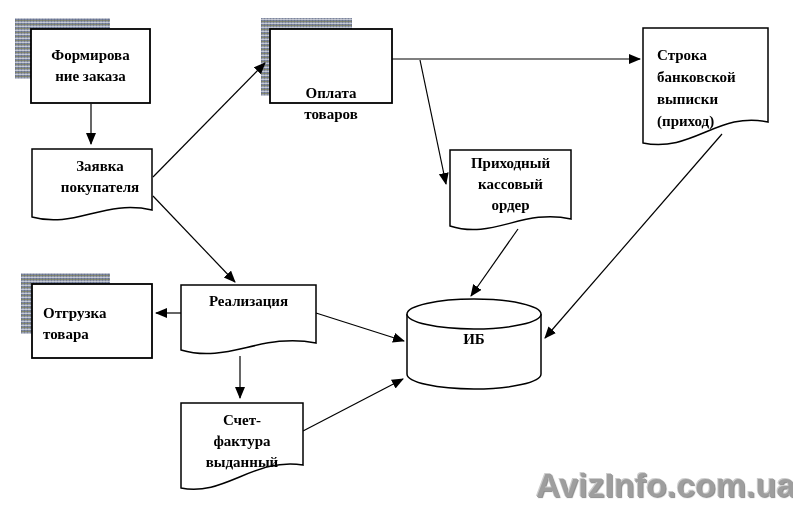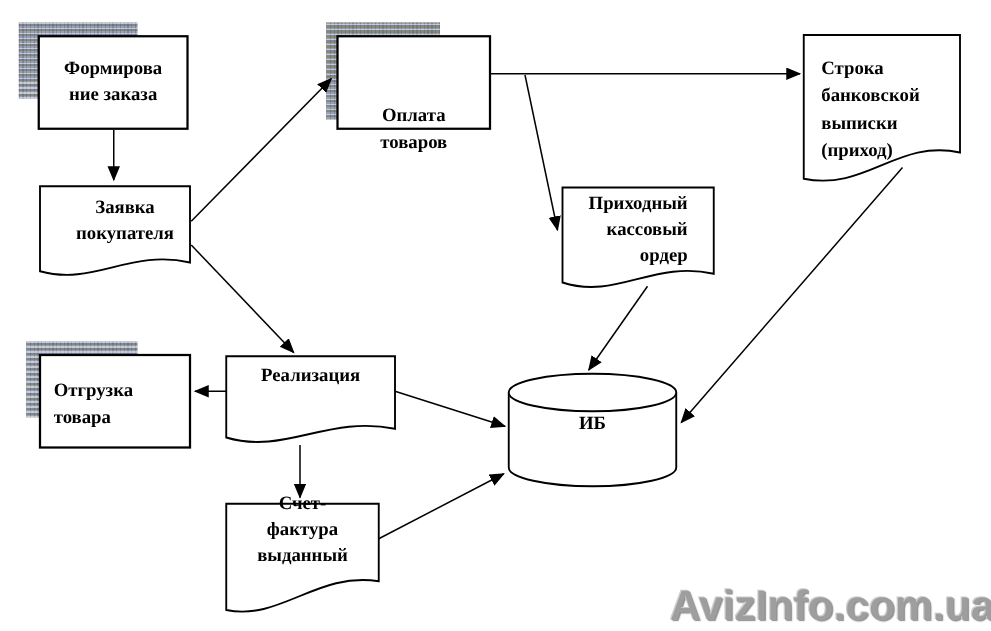--- a/index.html
+++ b/index.html
@@ -84,25 +84,25 @@
   <div class="label lbl-center" style="left:31px;top:29px;width:119px;height:74px;">Формирова
 ние заказа</div>
   <div class="label lbl-center" style="left:270px;top:29px;width:122px;height:74px;margin-top:38px;">Оплата
 товаров</div>
   <div class="label lbl-center" style="left:32px;top:148px;width:136px;height:58px;">Заявка
 покупателя</div>
   <div class="label lbl-left" style="left:657px;top:31px;width:108px;line-height:22px;">Строка
 банковской
 выписки
 (приход)</div>
-  <div class="label lbl-center" style="left:450px;top:151px;width:121px;height:66px;text-align:right;">Приходный
+  <div class="label lbl-center" style="left:450px;top:151px;width:121px;height:66px;">Приходный
 кассовый
 ордер</div>
   <div class="label lbl-left" style="left:43px;top:290px;width:106px;">Отгрузка
 товара</div>
   <div class="label" style="left:181px;top:291px;width:135px;text-align:center;">Реализация</div>
-  <div class="label" style="left:181px;top:393px;width:122px;text-align:center;">Счет-
+  <div class="label" style="left:181px;top:410px;width:122px;text-align:center;">Счет-
 фактура
 выданный</div>
   <div class="label lbl-center" style="left:407px;top:301px;width:134px;height:76px;">ИБ</div>
 
   <div class="watermark">AvizInfo.com.ua</div>
 </div>
 
 </body></html>

